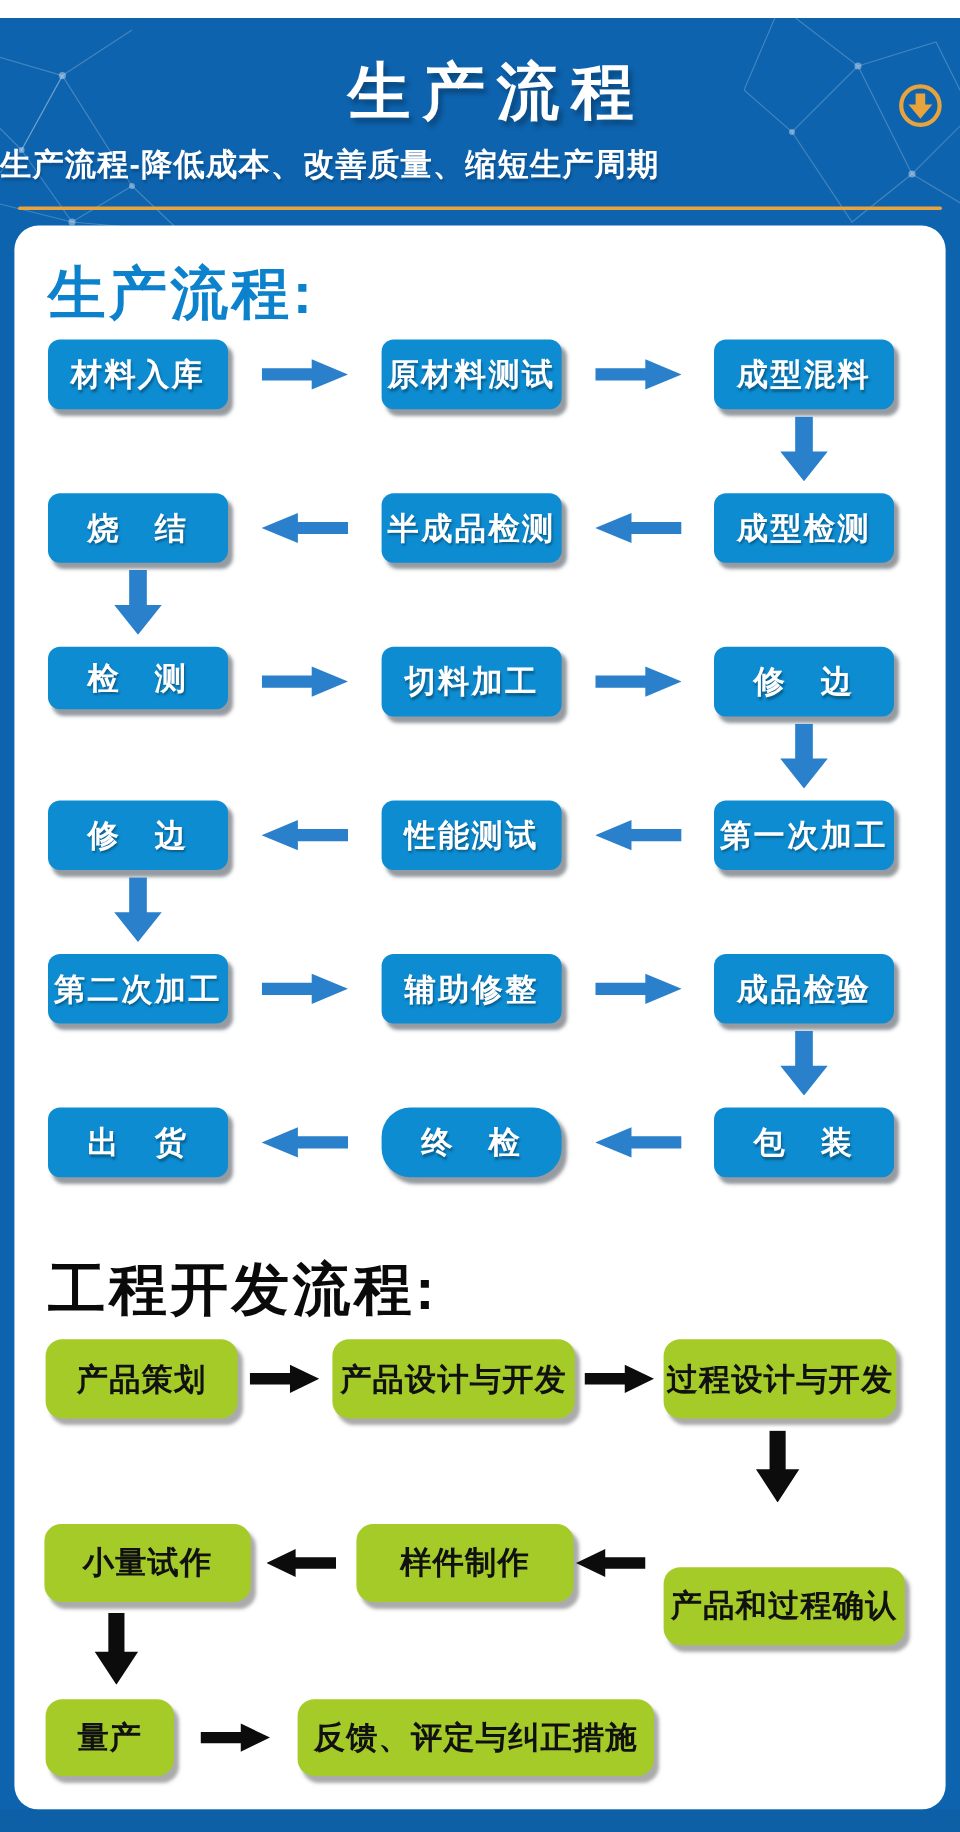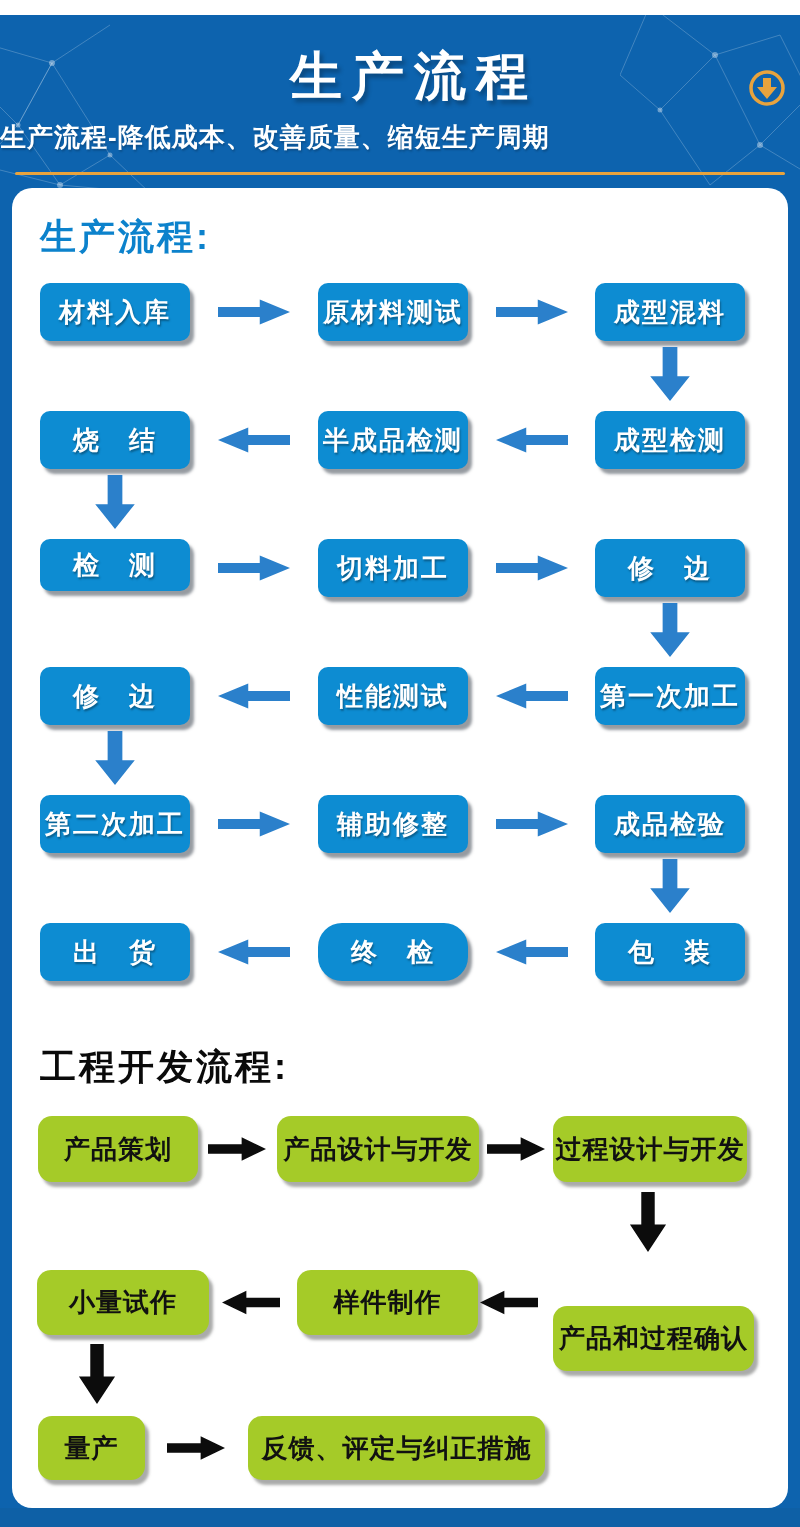--- a/index.html
+++ b/index.html
@@ -18,21 +18,21 @@
   .page-subtitle { position:absolute; left:0; top:120px; width:800px; text-align:left;
       color:#ffffff; font-size:26px; font-weight:bold; letter-spacing:1px;
       text-shadow:1px 2px 2px rgba(0,0,0,.2); }
   .gold-line { position:absolute; left:15px; top:172px; width:770px; height:3px;
       background:#e8a33d; border-radius:2px; }
   .download-btn { position:absolute; left:748px; top:69px; width:38px; height:38px; cursor:pointer; }
 
   .card { position:absolute; left:12px; top:188px; width:776px; height:1320px;
       background:#ffffff; border-radius:20px; }
 
-  .sec-heading { position:absolute; font-size:36px; font-weight:bold; letter-spacing:3px; white-space:nowrap; }
+  .sec-heading { position:absolute; font-size:48px; font-weight:bold; letter-spacing:3px; white-space:nowrap; }
   .sec-heading.blue  { left:40px; top:213px;  color:#0c82cc; }
   .sec-heading.black { left:40px; top:1043px; color:#0a0a0a; }
 
   .step { position:absolute; display:flex; align-items:center; justify-content:center;
       white-space:nowrap;text-align:center; }
   .step.blue { background:#0d8cd2; color:#ffffff; border-radius:10px;
       font-size:26px; font-weight:bold; letter-spacing:2px;
       text-shadow:1px 2px 2px rgba(0,0,0,.35);
       box-shadow:4px 5px 3px rgba(45,55,68,.5); }
   .step.green { background:#a5cb28; color:#111111; border-radius:14px;

